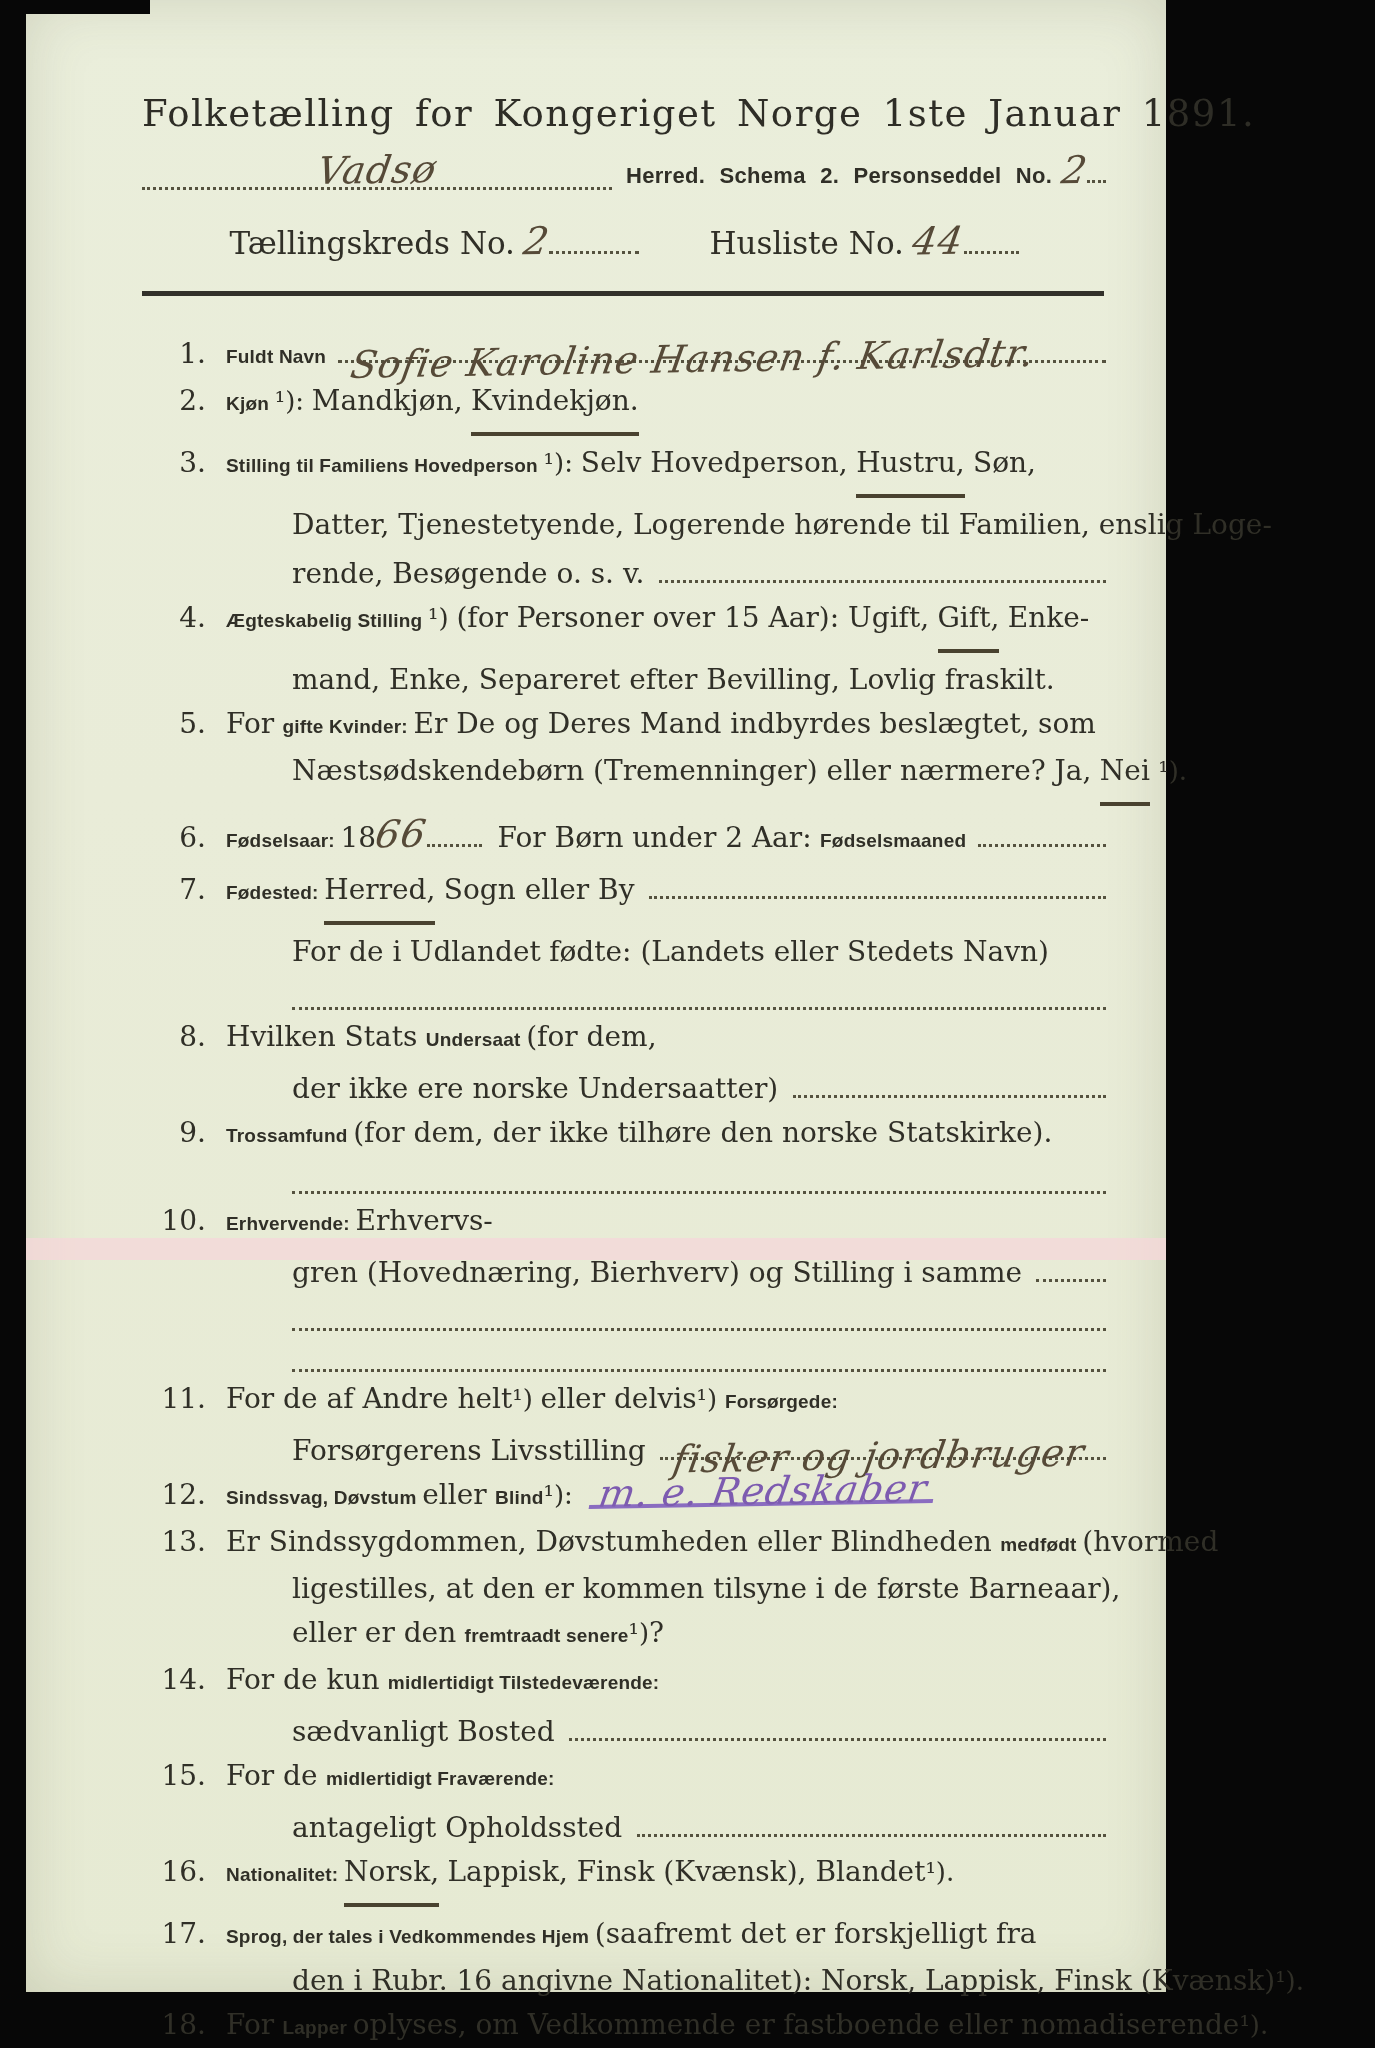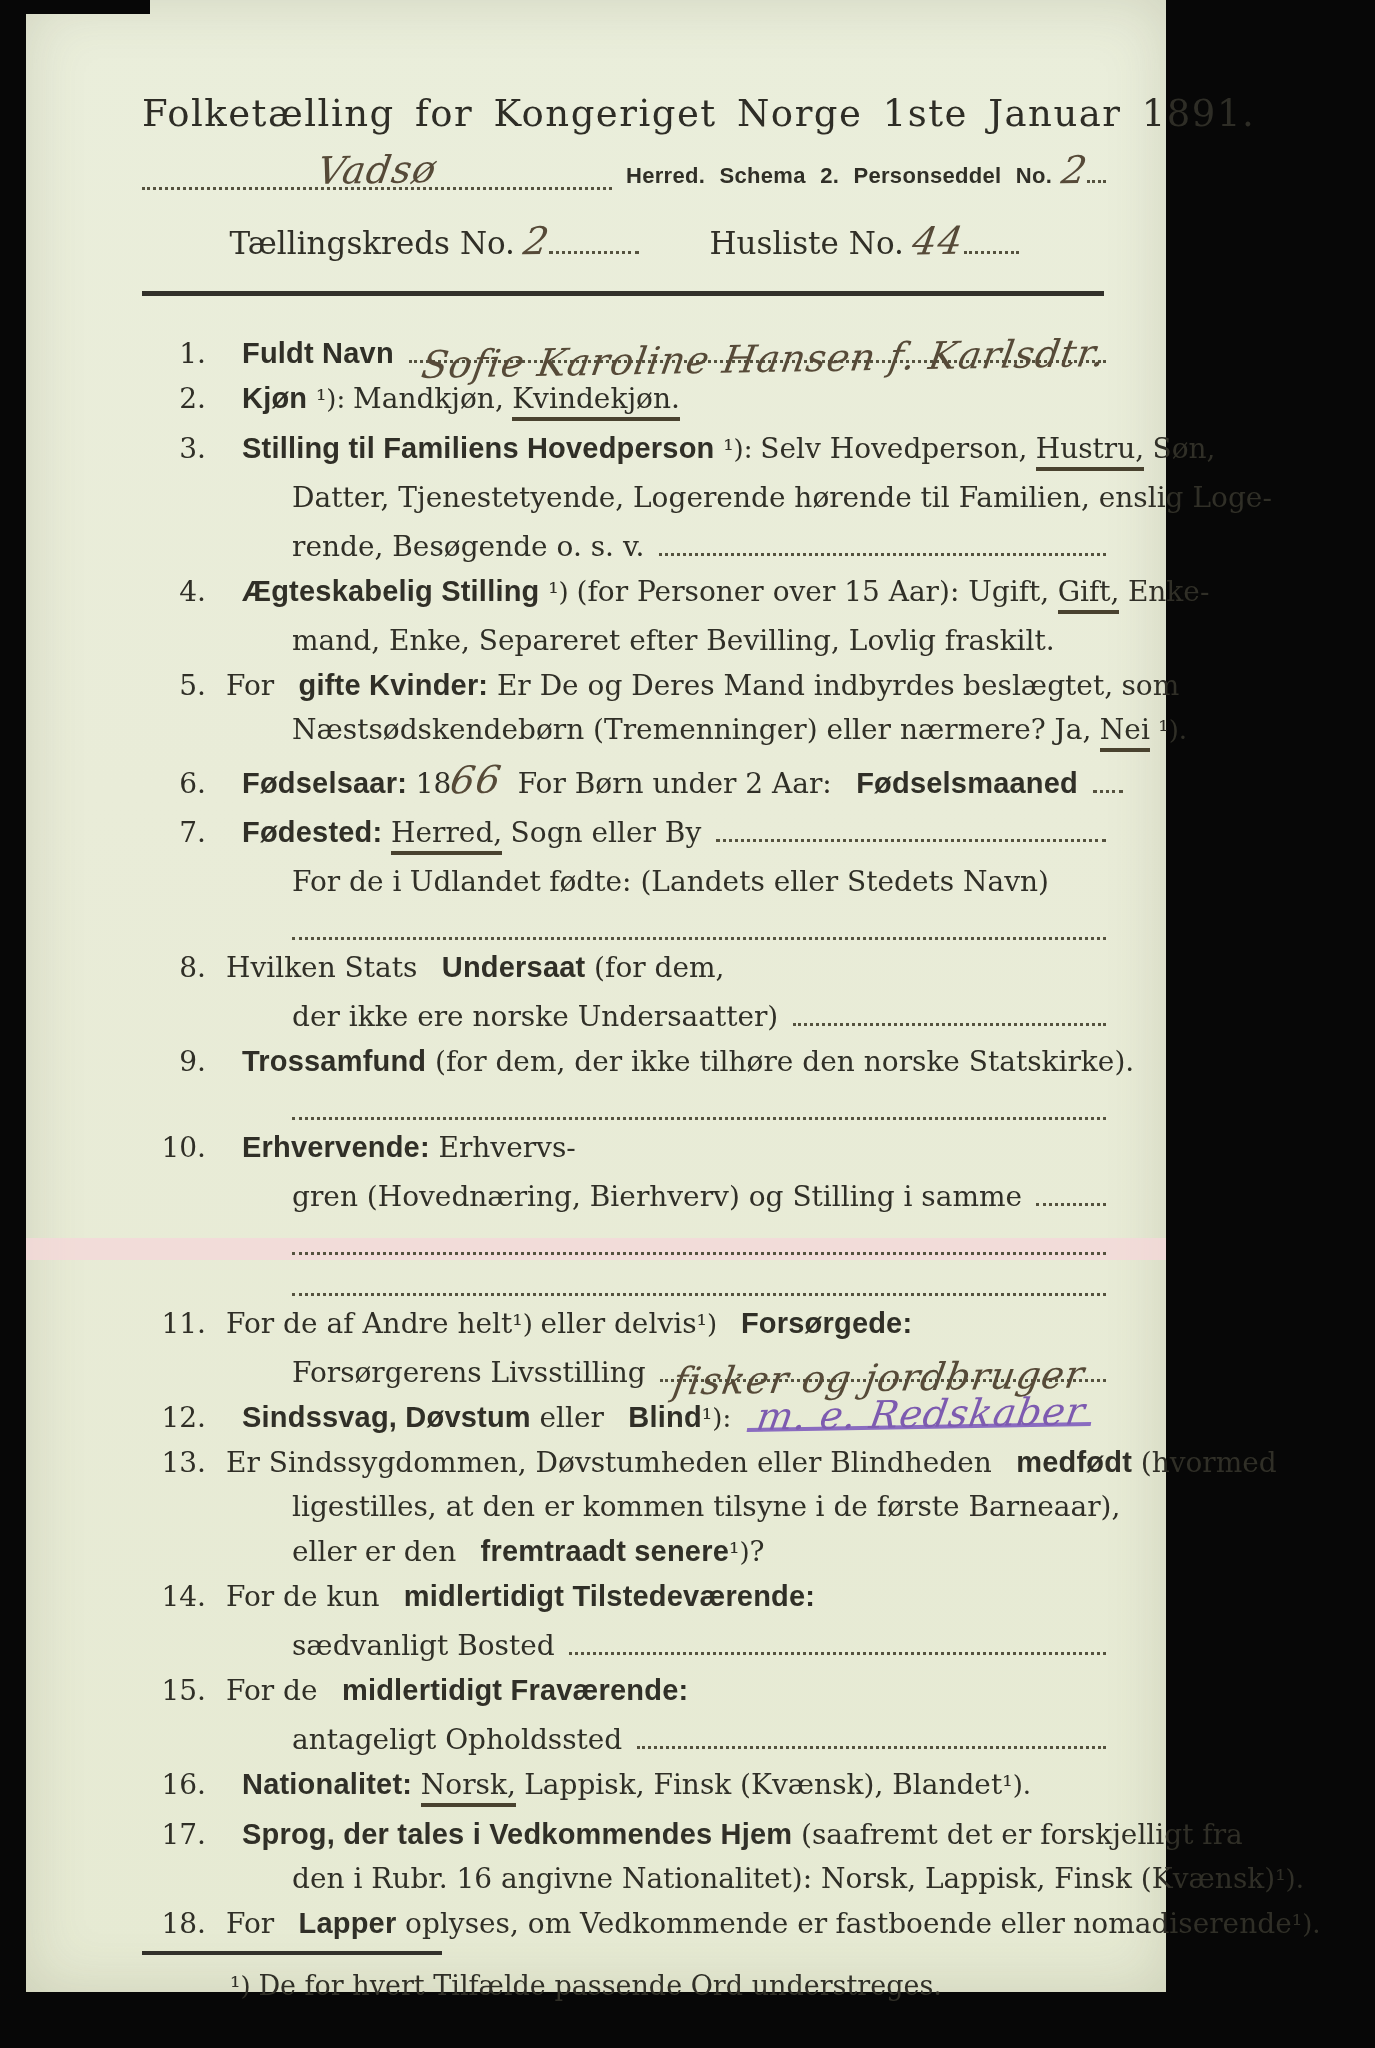--- a/index.html
+++ b/index.html
@@ -34,23 +34,23 @@
   .dotfill{border-bottom:3px dotted #55523f;}
   .dist-fill{min-width:470px;text-align:center;}
   .shortlead{display:inline-block;width:90px;border-bottom:3px dotted #55523f;height:1em;}
   .tinylead{display:inline-block;width:55px;border-bottom:3px dotted #55523f;height:1em;}
   .rule{border-top:5px solid #32312a;margin:30px 2px 0 0;}
   .list{margin-top:36px;font-size:28px;line-height:34px;}
   .row{display:flex;align-items:baseline;margin-bottom:10px;white-space:nowrap;}
   .num{flex:0 0 64px;text-align:right;padding-right:20px;}
   .cont{padding-left:150px;}
   .seg{margin-right:.30em;}
-  .b28{font-family:"Liberation Sans", sans-serif;font-weight:bold;font-size:29px;letter-spacing:.2px;margin-left:16px;}
+  .b28{font-family:"Liberation Sans", sans-serif;font-weight:bold;font-size:19px;letter-spacing:.2px;}
   .it{}
-  .u{border-bottom:4px solid #49422f;padding-bottom:1px;}
+  .u{border-bottom:4px solid #49422f;padding-bottom:14px;}
   .ref{font-size:26px;}
   .lead{flex:1 1 40px;border-bottom:3px dotted #55523f;height:1em;margin-left:6px;min-width:30px;position:relative;}
   .lead .hw{position:absolute;left:14px;bottom:-8px;}
   .hw-inline{margin-left:10px;}
   .footrule{width:300px;border-top:4px solid #32312a;margin:10px 0 14px 0;}
   .footnote{display:flex;align-items:baseline;padding-left:88px;font-size:27px;white-space:nowrap;}
 </style>
 </head>
 <body>
 

